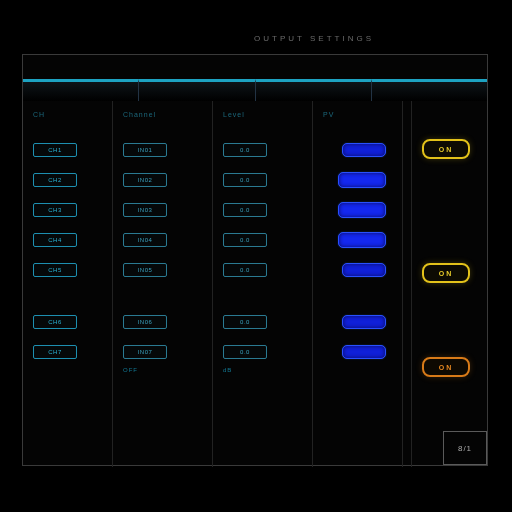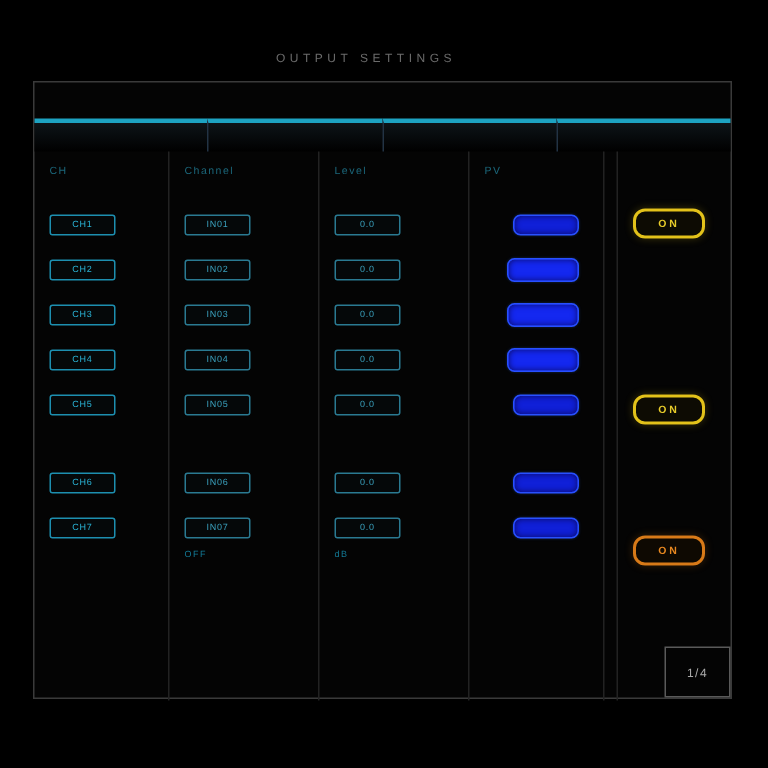--- a/index.html
+++ b/index.html
@@ -3,21 +3,21 @@
 <meta charset="utf-8">
 <style>
   * { box-sizing: border-box; margin: 0; padding: 0; }
   html, body { width: 512px; height: 512px; background: #000; overflow: hidden; font-family: "Helvetica Neue", Arial, sans-serif; }
   .frame {
     position: absolute; left: 22px; top: 54px; width: 466px; height: 412px;
     border: 1px solid #3a3a3a; background: #040404;
   }
   .title {
     position: absolute; left: 114px; top: 34px; width: 260px;
-    font-size: 8px; letter-spacing: 3px; color: #6b6b6b; text-align: center;
+    font-size: 8px; letter-spacing: 3px; color: #6b6b6b; text-align: right;
   }
   .tabbar {
     position: absolute; left: 0; top: 24px; width: 100%; height: 22px; display: flex;
   }
   .tab {
     flex: 1; border-top: 3px solid #1da3c2; border-left: 1px solid #234;
     background: linear-gradient(#0d1418, #000);
   }
   .tab.first { border-left: none; }
   .grid {
@@ -196,14 +196,14 @@
     </div>
 
   </div>
 
   <div class="sidebar">
     <div class="sbtn y1">ON</div>
     <div class="sbtn y2">ON</div>
     <div class="sbtn o">ON</div>
   </div>
 
-  <div class="corner">1/4</div>
+  <div class="corner">8/1</div>
 </div>
 
 </body></html>

